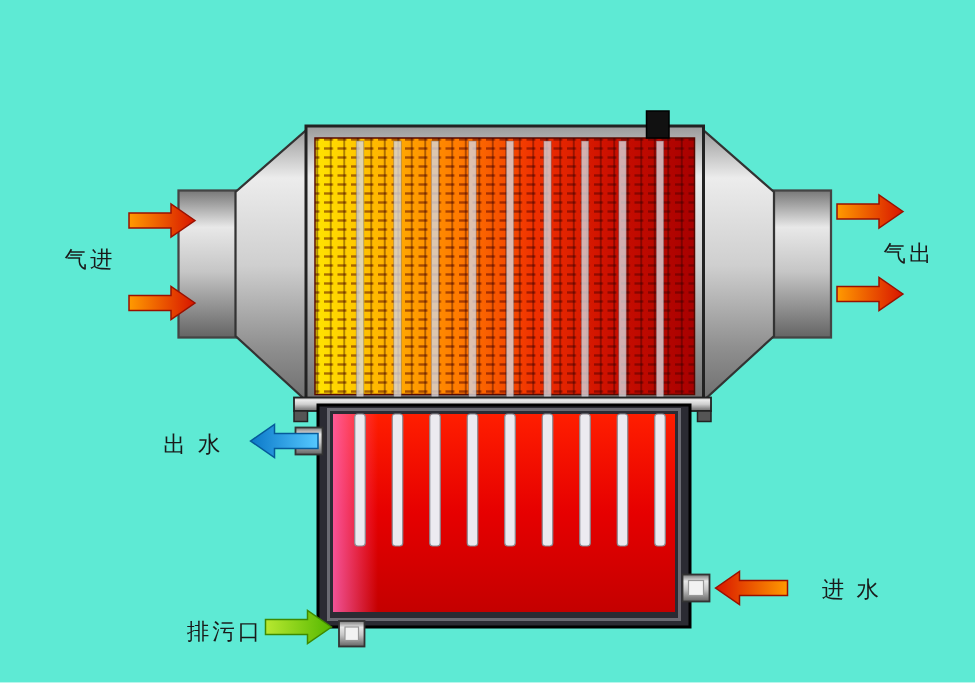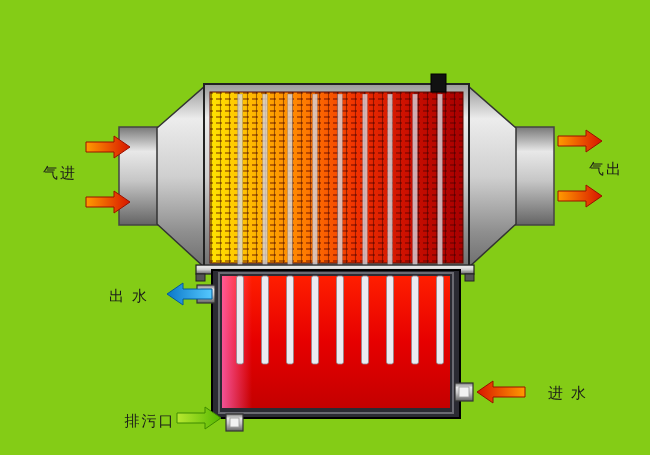--- a/index.html
+++ b/index.html
@@ -5,21 +5,21 @@
   html, body {
     margin: 0;
     padding: 0;
     background: #ffffff;
     font-family: "Liberation Sans", "DejaVu Sans", sans-serif;
   }
   .canvas {
     position: relative;
     width: 650px;
     height: 455px;
-    background: #84cc16;
+    background: #5eead4;
     overflow: hidden;
   }
   svg { display: block; }
   text.diagram-label {
     font-family: "Liberation Sans", "DejaVu Sans", sans-serif;
     font-size: 15px;
     letter-spacing: 2px;
   }
 </style>
 </head>

